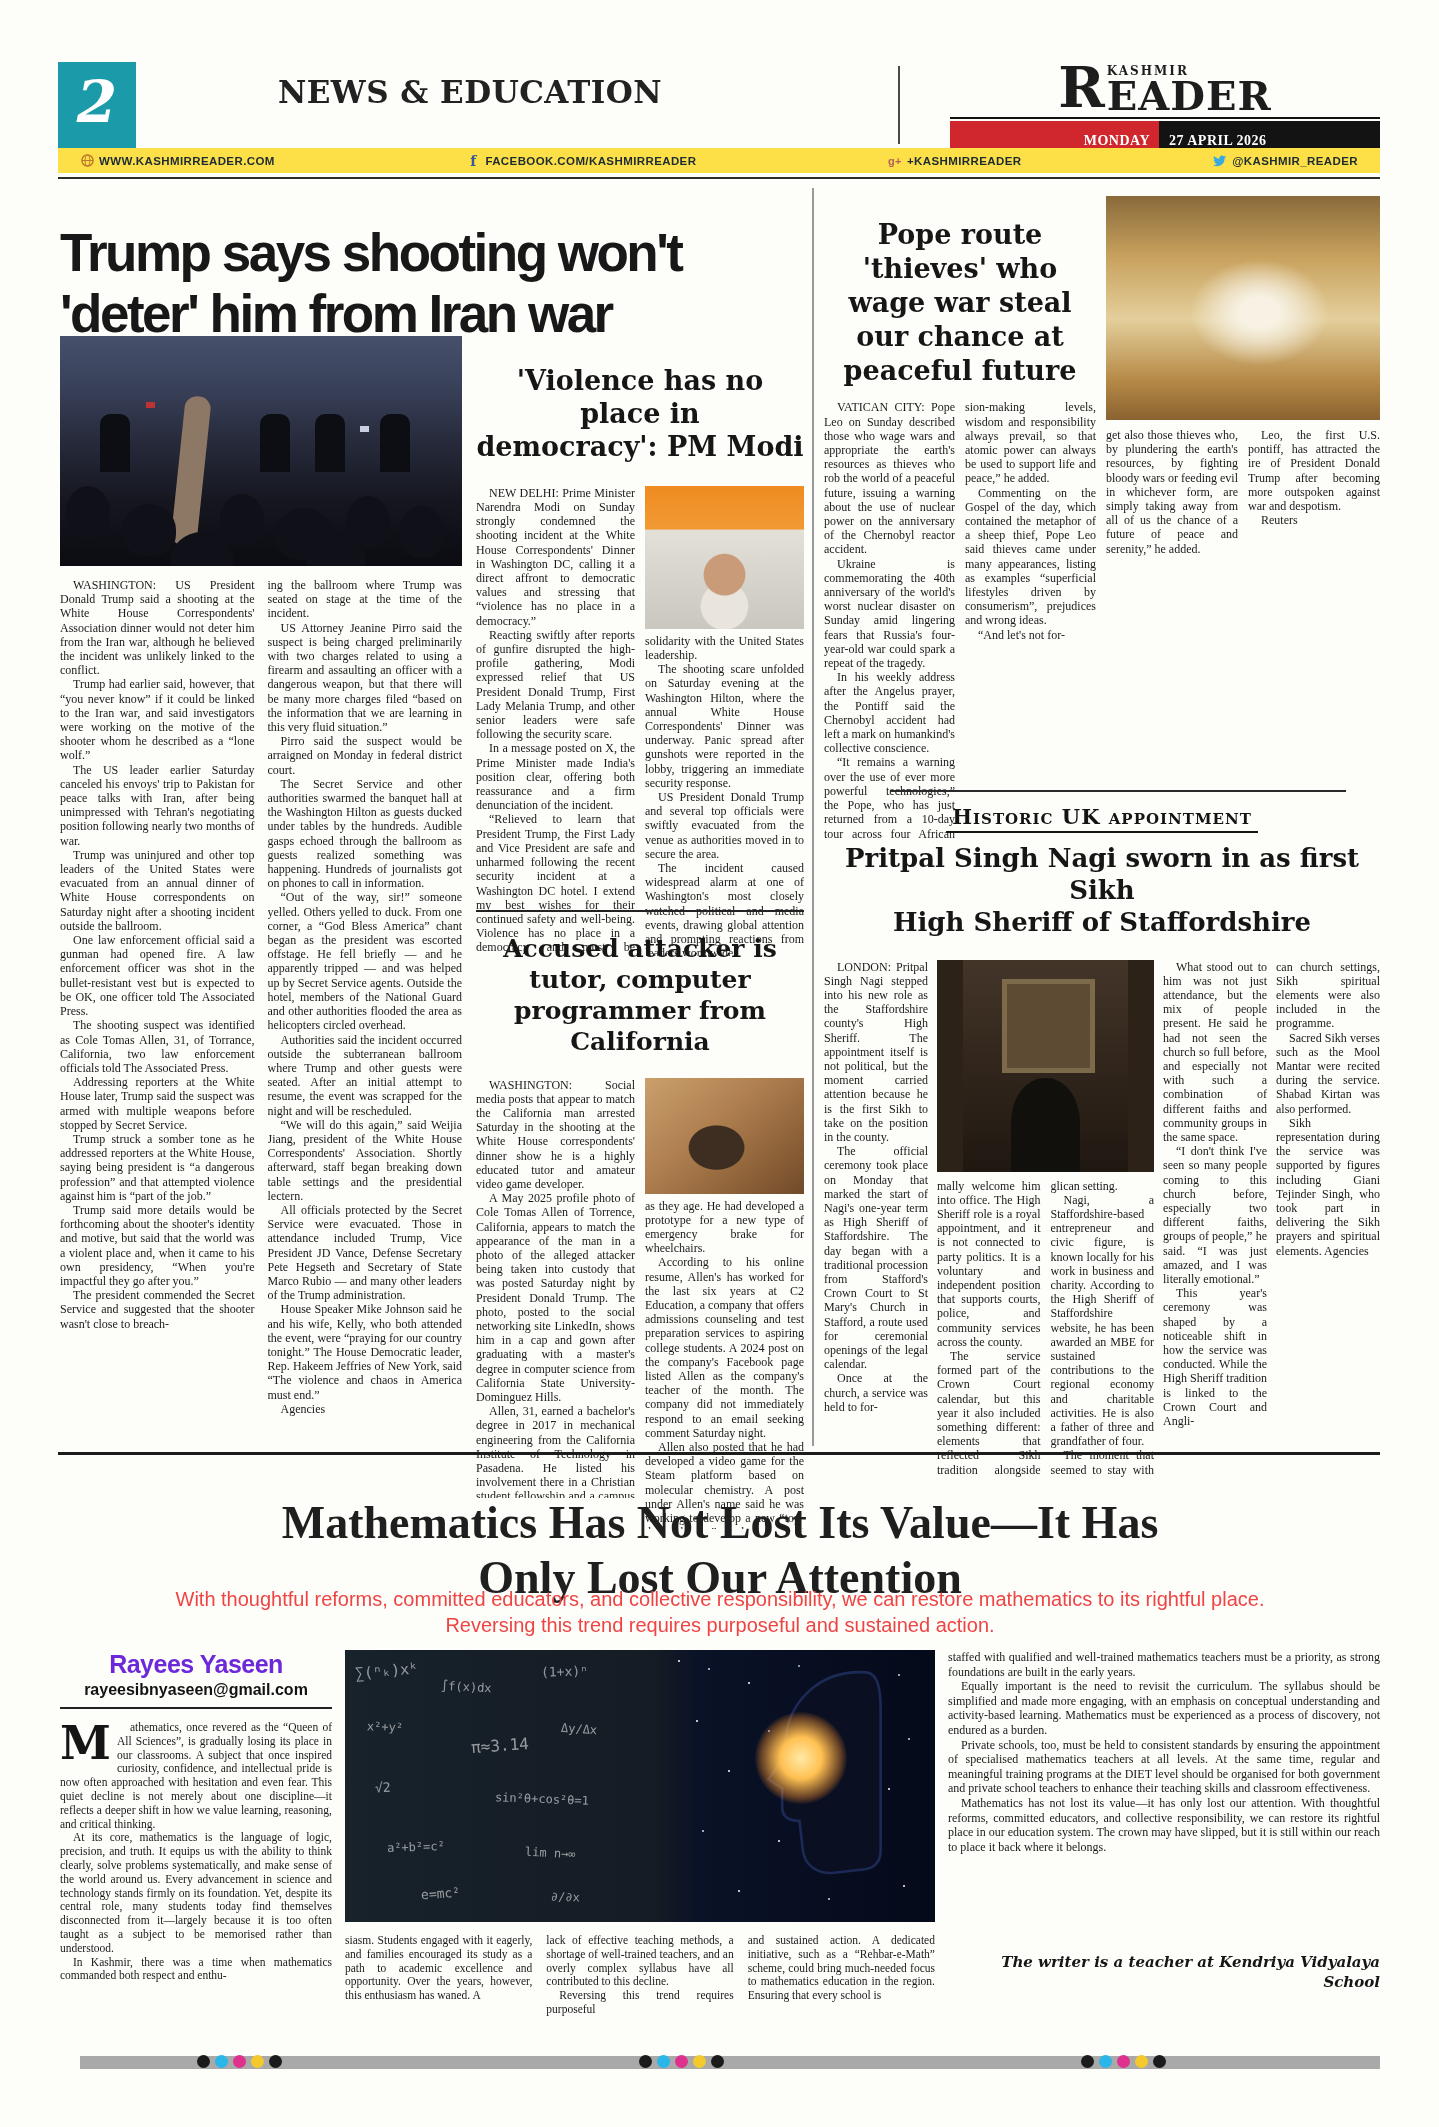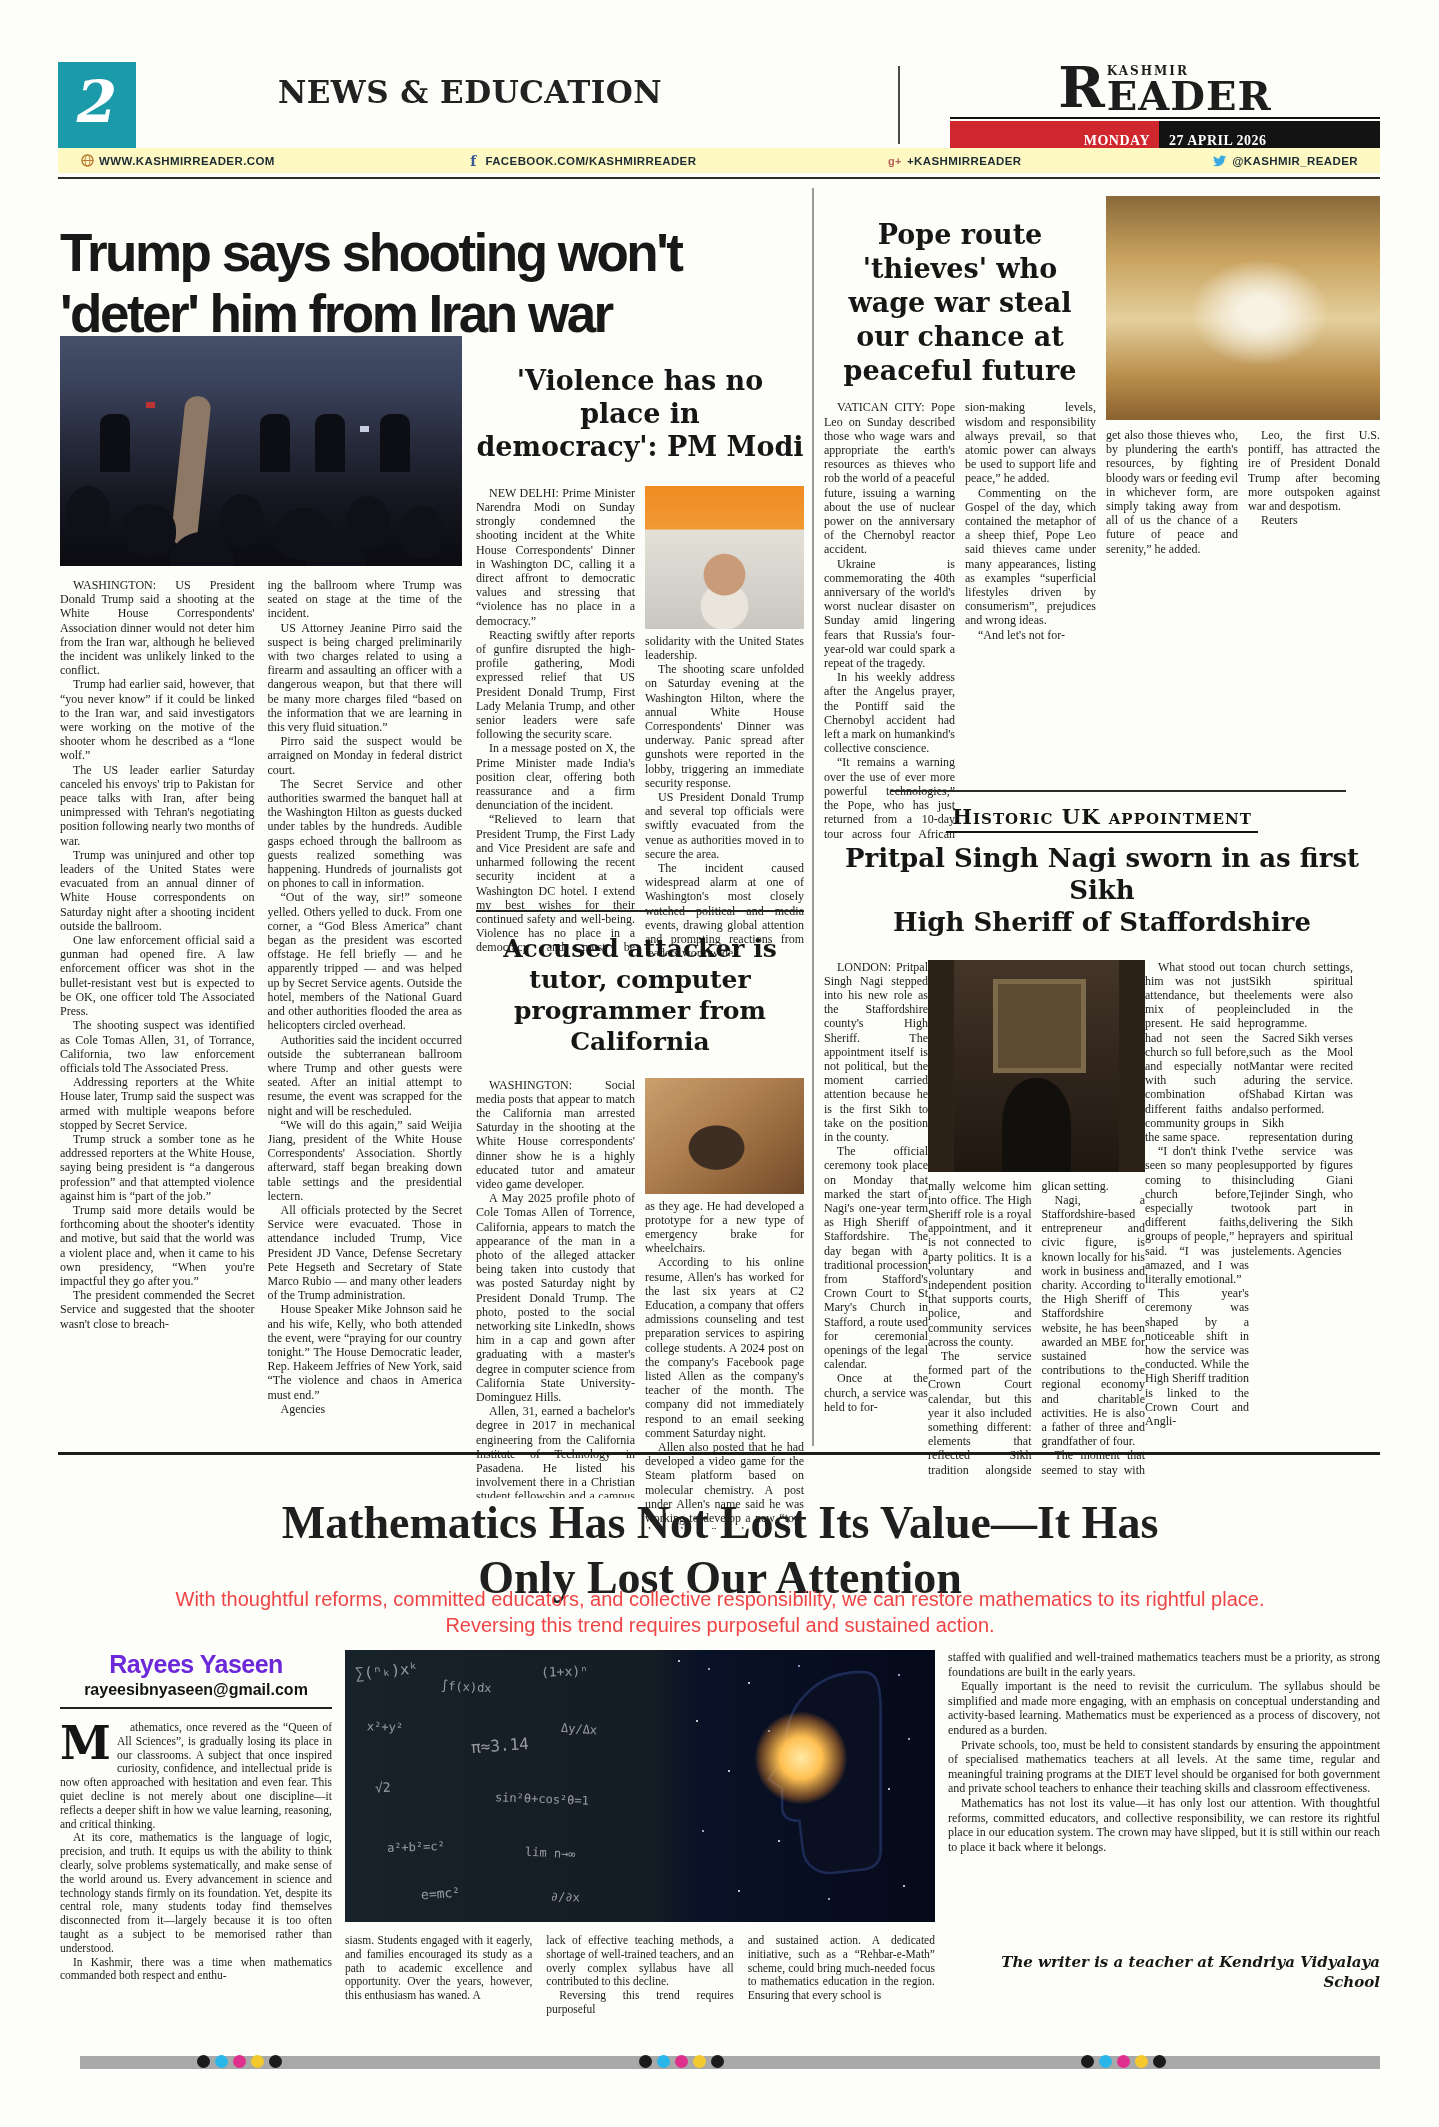--- a/index.html
+++ b/index.html
@@ -17,21 +17,21 @@
   .mast-col{display:flex;flex-direction:column;margin-left:2px;}
   .mast-kashmir{font:700 12px "DejaVu Serif",serif;letter-spacing:2px;color:#1d1d1d;margin-top:2px;}
   .mast-eader{font:700 40px/36px "DejaVu Serif",serif;letter-spacing:1px;color:#1d1d1d;}
   .mast-rule{position:absolute;left:950px;top:117px;width:430px;height:2px;background:#111;}
   .datebar{position:absolute;left:950px;top:121px;width:430px;height:39px;display:flex;
         font-family:Liberation Serif, serif;}
   .date-red{width:200px;background:#d0262d;color:#fff;display:flex;align-items:center;justify-content:flex-end;
         padding-right:9px;font-weight:700;font-size:14px;letter-spacing:.5px;}
   .date-black{flex:1;background:#131313;color:#fff;display:flex;align-items:center;
         padding-left:10px;font-weight:700;font-size:14px;letter-spacing:.5px;}
-  .socialbar{position:absolute;left:58px;top:148px;width:1322px;height:25px;background:#fef9c3;
+  .socialbar{position:absolute;left:58px;top:148px;width:1322px;height:25px;background:#fde047;
         display:flex;align-items:center;justify-content:space-between;padding:0 22px;box-sizing:border-box;}
   .soc-item{display:flex;align-items:center;gap:5px;font:700 11.5px "Liberation Sans",sans-serif;
         color:#1c2b33;letter-spacing:.4px;}
   .soc-icon{display:inline-flex;width:14px;height:14px;align-items:center;justify-content:center;}
   .fb-glyph{font:700 14px "DejaVu Serif",serif;color:#3b5998;}
   .gp-glyph{font:700 11px "Liberation Sans",sans-serif;color:#b3605a;}
   .toprule{position:absolute;left:58px;top:177px;width:1322px;height:2px;background:#2b2b2b;}
 
   
   .body-col{font-size:12px;line-height:14.2px;text-align:justify;overflow:hidden;color:#191919;}
@@ -92,21 +92,21 @@
   .pope-right .col-row .ncol{width:132px;height:342px;}
 
   .pope-sikh-rule{position:absolute;left:890px;top:790px;width:456px;height:2px;background:#2a2a2a;}
 
   
   .sikh-block{position:absolute;left:824px;top:804px;width:556px;}
   .kicker-wrap{text-align:center;}
   .kicker{display:inline-block;font:700 21px "DejaVu Serif",serif;font-variant:small-caps;
      letter-spacing:1px;color:#141414;border-bottom:2.5px solid #141414;padding:0 6px 2px;}
   .sikh-headline{font-size:26px;line-height:32px;margin-top:9px;}
-  .sikh-row{display:flex;gap:0;margin-top:12px;}
+  .sikh-row{display:flex;gap:9px;margin-top:12px;}
   .scol{width:104px;height:525px;}
   .sikh-center{width:217px;}
   .sikh-photo{position:relative;width:217px;height:212px;margin-bottom:7px;overflow:hidden;
      background:linear-gradient(180deg,#443529 0%,#33271d 45%,#1f1811 100%);}
   .sikh-photo .portrait{position:absolute;left:30%;top:9%;width:38%;height:40%;background:#5d4c33;border:5px solid #7c6a4a;}
   .sikh-photo .figure{position:absolute;bottom:0;left:34%;width:32%;height:44%;background:#11100c;border-radius:48% 48% 0 0;}
   .sikh-photo .shelf{position:absolute;top:0;width:12%;height:100%;background:#2c2218;}
   .sikh-photo .s1{left:0;} .sikh-photo .s2{right:0;}
   .sikh-center .col-row .ncol{width:104px;height:300px;}
 

